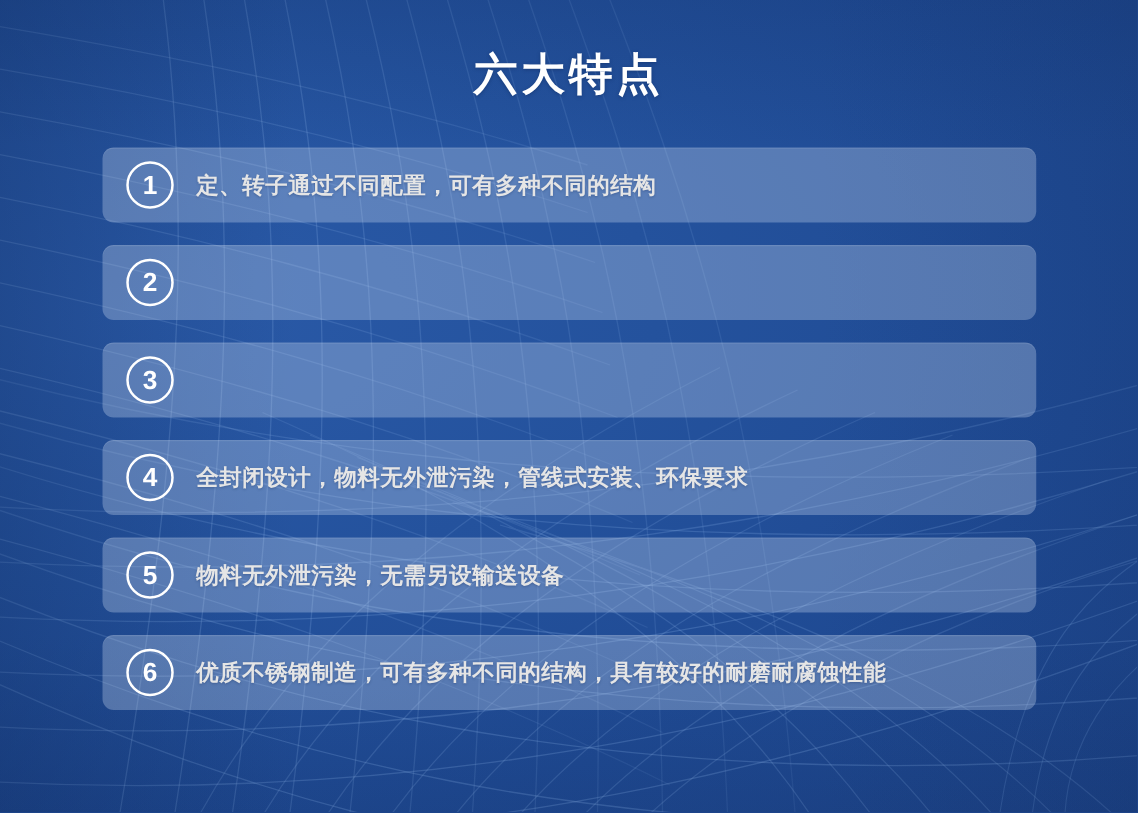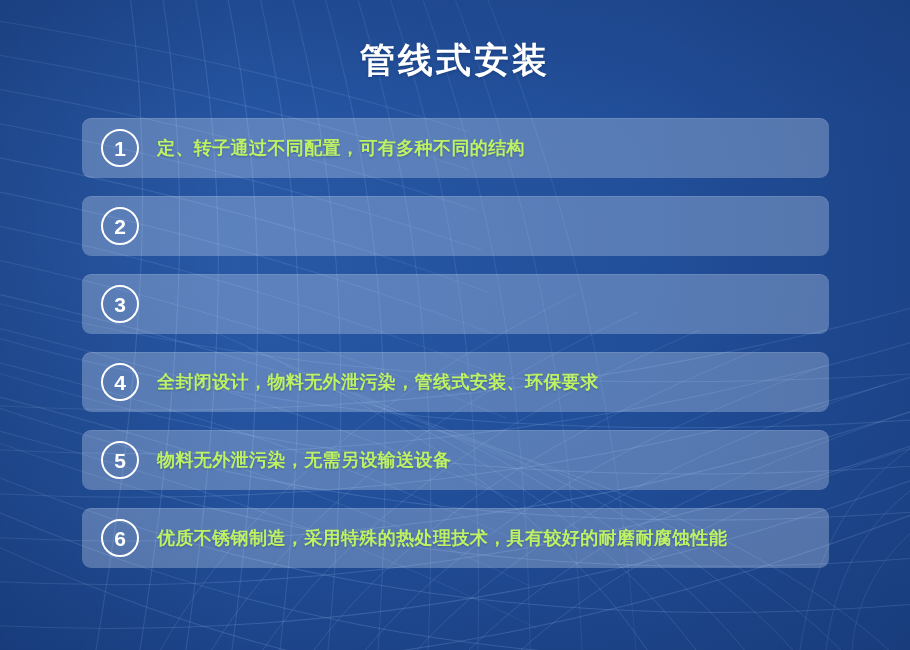--- a/index.html
+++ b/index.html
@@ -94,21 +94,21 @@
     line-height: 36px;
     text-align: center;
     box-sizing: border-box;
     font-family: "Liberation Sans", "DejaVu Sans", sans-serif;
   }
 
   .row-text {
     flex: 1 1 auto;
     margin-left: 18px;
     padding-right: 20px;
-    color: #bef264;
+    color: #e5e5e5;
     font-size: 18px;
     font-weight: bold;
     letter-spacing: 0.4px;
     line-height: 24px;
     white-space: nowrap;
     text-shadow: 0 1px 2px rgba(12,34,78,0.30);
   }
 </style>
 </head>
 <body>
@@ -215,21 +215,21 @@
         <path d="M 940 470 C 878 508, 838 558, 826 650"></path>
         <path d="M 940 510 C 886 546, 856 594, 852 650"></path>
       </g>
     </svg>
   </div>
 
   <div class="bg-vignette"></div>
 
   <div class="content">
 
-    <div class="title">管线式安装</div>
+    <div class="title">六大特点</div>
 
     <div class="list">
 
       <div class="row">
         <div class="badge">1</div>
         <div class="row-text">定、转子通过不同配置，可有多种不同的结构</div>
       </div>
 
       <div class="row">
         <div class="badge">2</div>
@@ -244,18 +244,18 @@
         <div class="row-text">全封闭设计，物料无外泄污染，管线式安装、环保要求</div>
       </div>
 
       <div class="row">
         <div class="badge">5</div>
         <div class="row-text">物料无外泄污染，无需另设输送设备</div>
       </div>
 
       <div class="row">
         <div class="badge">6</div>
-        <div class="row-text">优质不锈钢制造，采用特殊的热处理技术，具有较好的耐磨耐腐蚀性能</div>
+        <div class="row-text">优质不锈钢制造，可有多种不同的结构，具有较好的耐磨耐腐蚀性能</div>
       </div>
 
     </div>
   </div>
 </div>
 
 </body></html>

